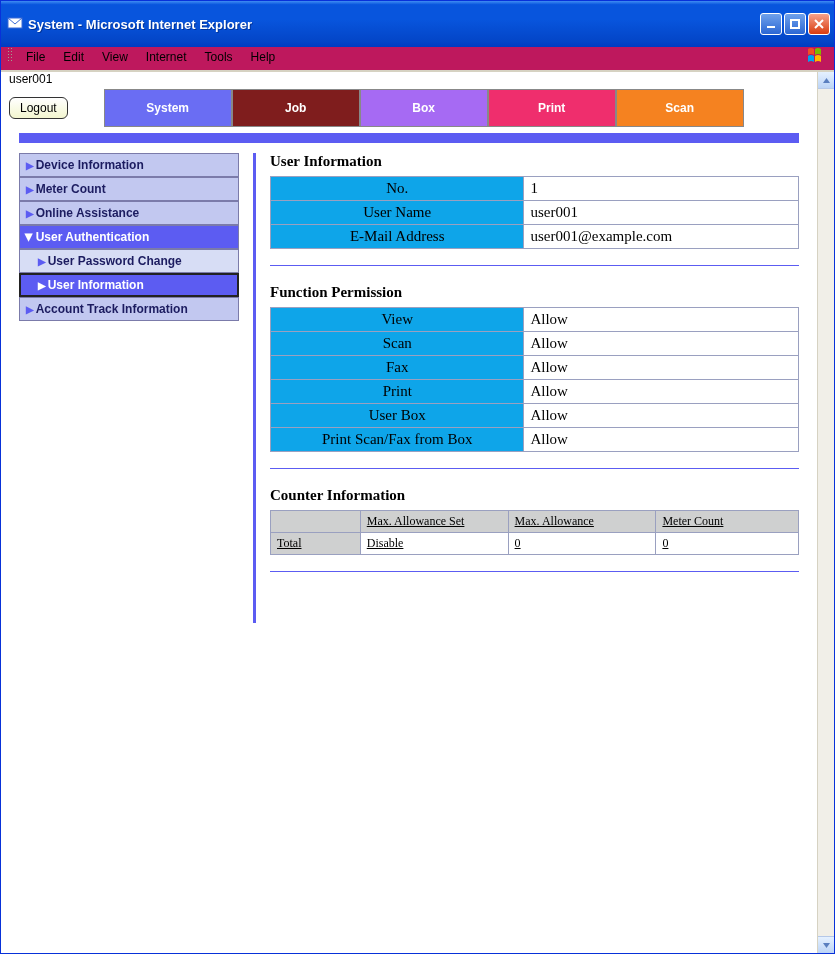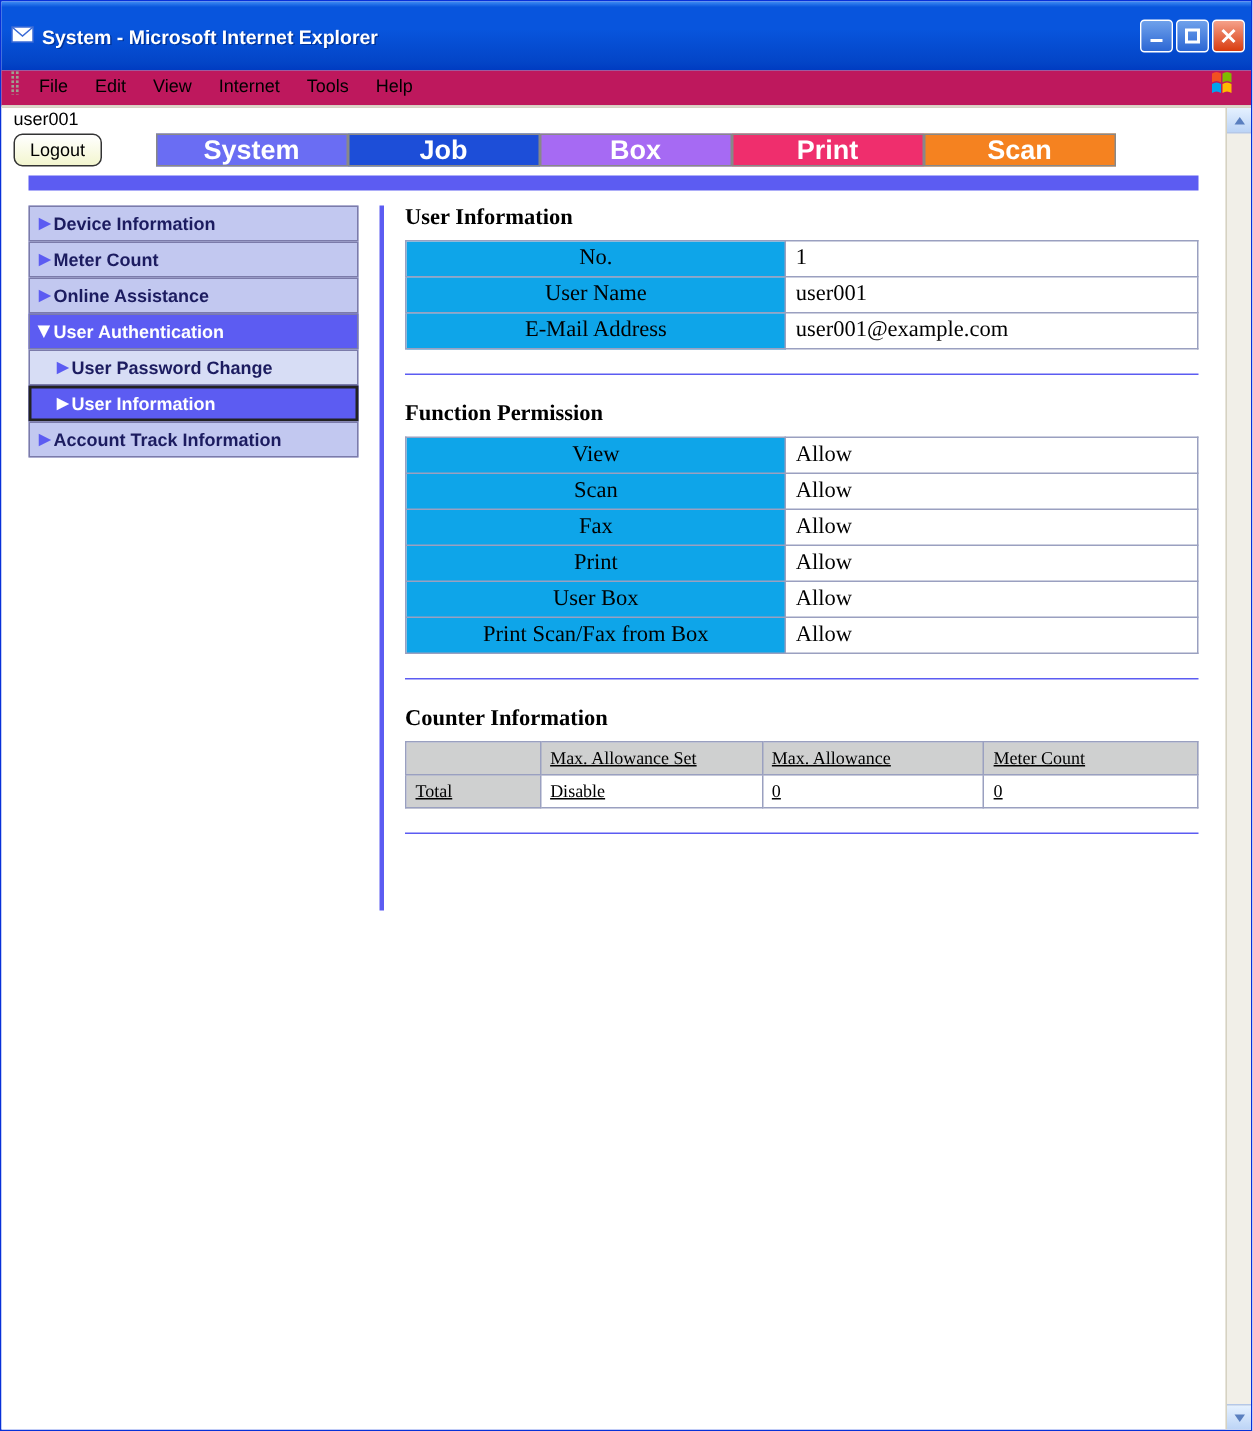--- a/index.html
+++ b/index.html
@@ -48,24 +48,24 @@
   .status-row .dev-icon { width:28px; height:18px; margin-right:8px; display:flex; align-items:center; justify-content:center; }
 
   .user-label { font-size: 12px; color:#000; padding: 0 0 3px 8px; }
 
   .top-row { display:flex; align-items:center; padding: 0 4px 0 8px; }
   .logout-btn {
     padding: 3px 10px; border:1px solid #333; border-radius:6px;
     background: linear-gradient(to bottom,#ffffff,#f3f6cf); font-size:12px; cursor:pointer;
   }
   .tabs { display:flex; margin-left: 36px; }
-  .tab { width: 128px; height: 22px; display:flex; align-items:center; justify-content:center;
-         color:#fff; font-weight:bold; font-size:18px; border:1px solid #888; margin-right:0; cursor:pointer; position:relative; }
+  .tab { width: 128px; height: 38px; display:flex; align-items:center; justify-content:center;
+         color:#fff; font-weight:bold; font-size:12px; border:1px solid #888; margin-right:0; cursor:pointer; position:relative; }
   .tab.system { background:#6a6df3; }
-  .tab.job    { background:#1d4ed8; }
+  .tab.job    { background:#7f1d1d; }
   .tab.box    { background:#a66af3; }
   .tab.print  { background:#ef2e6d; }
   .tab.scan   { background:#f58220; }
 
   .blue-bar { height: 10px; background:#5c5cf2; margin: 6px 18px 0 18px; }
 
   .main-layout { display:flex; padding: 10px 18px 0 18px; }
 
   .sidebar { width: 220px; flex: 0 0 220px; }
   .side-item {

